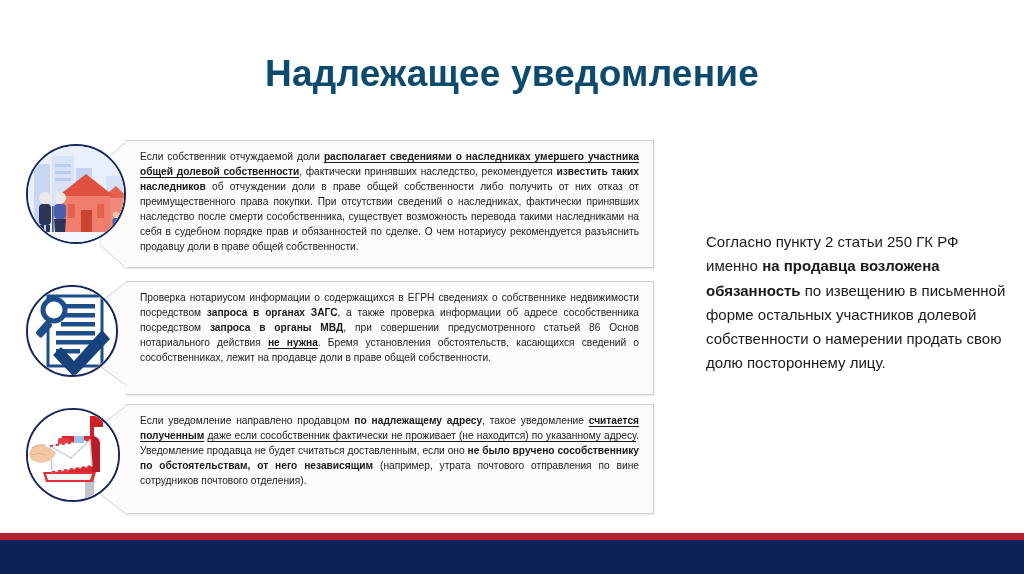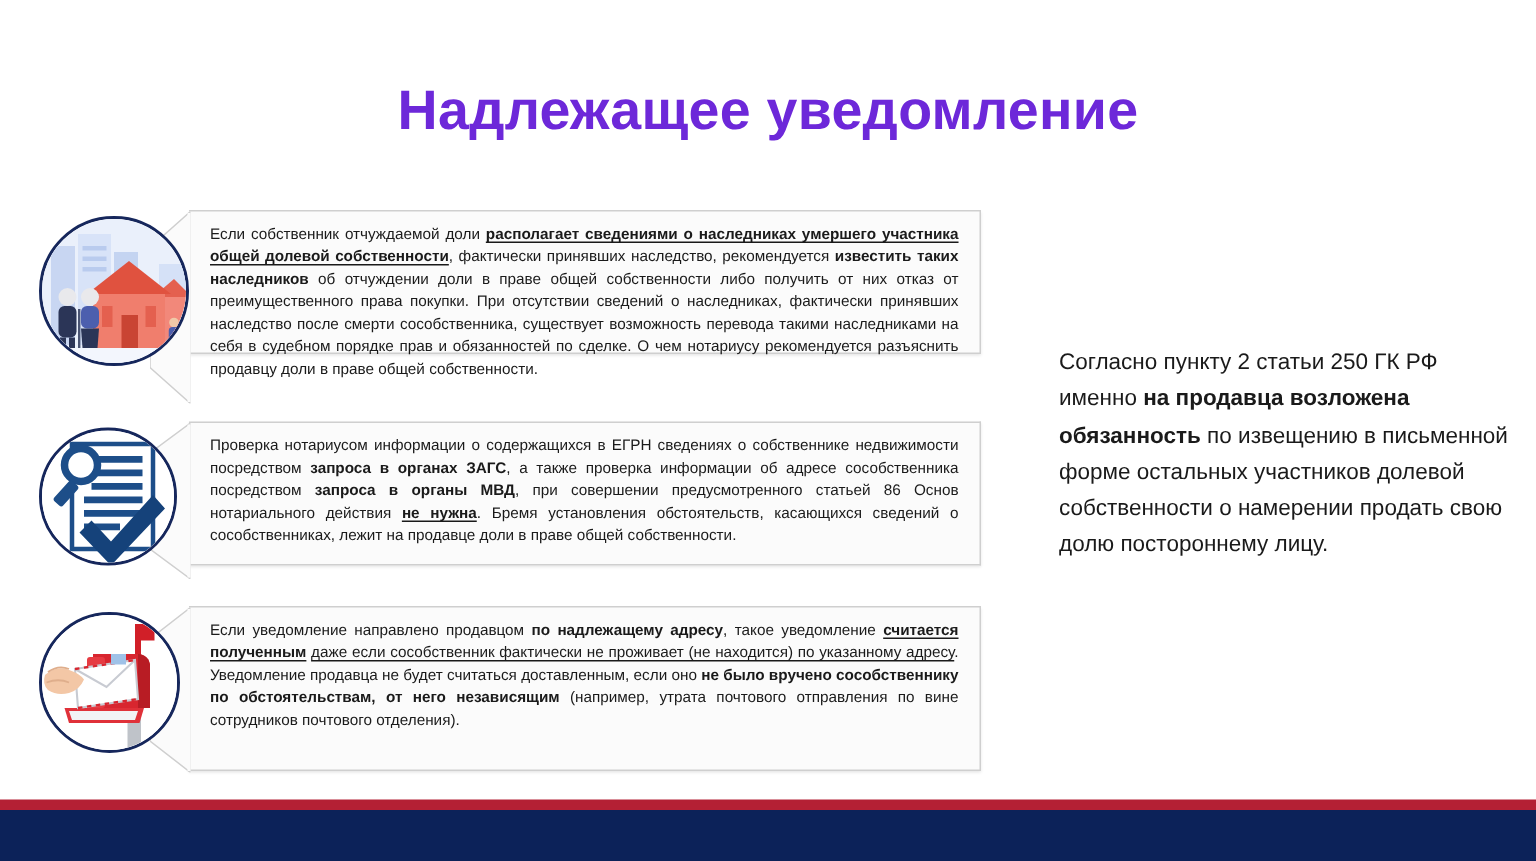--- a/index.html
+++ b/index.html
@@ -14,21 +14,21 @@
   }
 
   
   .slide-title {
     position: absolute;
     left: 0; top: 54px;
     width: 1024px;
     text-align: center;
     font-size: 37px;
     font-weight: 700;
-    color: #6d28d9;
+    color: #0c4a6e;
     letter-spacing: 0.2px;
     line-height: 1.1;
     white-space: nowrap;
   }
 
   
   .row { position: absolute; }
 
   .icon-circle {
     position: absolute;
@@ -120,21 +120,21 @@
       <path d="M26 73 L38 73 L37 86 L27 86 Z" fill="#2B3557"></path>
       <rect x="28" y="86" width="3.5" height="4" fill="#2B3557"></rect>
       <rect x="33" y="86" width="3.5" height="4" fill="#2B3557"></rect>
 
       <circle cx="88" cy="69" r="3.2" fill="#F0C9A8"></circle>
       <rect x="84.5" y="72" width="7" height="12" rx="2.5" fill="#4C5FAE"></rect>
       <rect x="0" y="86" width="100" height="14" fill="#F3F6FD"></rect>
     </svg>
   </div>
 
-  <div class="callout" style="left:126px; top:140px; width:528px; height:96px;">
+  <div class="callout" style="left:126px; top:140px; width:528px; height:128px;">
     <div class="callout-tail">
       <svg viewBox="0 0 27 128" width="27" height="128" preserveAspectRatio="none">
         <polygon points="27,0 0,24 0,104 27,128" fill="#fbfbfb" stroke="#cfcfcf" stroke-width="1"></polygon>
         <rect x="25" y="1" width="3" height="126" fill="#fbfbfb"></rect>
       </svg>
     </div>
     <div class="callout-text">Если собственник отчуждаемой доли <span class="bu">располагает сведениями о наследниках умершего участника общей долевой собственности</span>, фактически принявших наследство, рекомендуется <b>известить таких наследников</b> об отчуждении доли в праве общей собственности либо получить от них отказ от преимущественного права покупки. При отсутствии сведений о наследниках, фактически принявших наследство после смерти сособственника, существует возможность перевода такими наследниками на себя в судебном порядке прав и обязанностей по сделке. О чем нотариусу рекомендуется разъяснить продавцу доли в праве общей собственности.</div>
   </div>
 </div>
 
@@ -152,21 +152,21 @@
       <rect x="28" y="53" width="39" height="4.5" fill="#1D4E89"></rect>
       <rect x="28" y="62" width="24" height="4.5" fill="#1D4E89"></rect>
 
       <circle cx="26" cy="23" r="11" fill="#ffffff" stroke="#1D4E89" stroke-width="5"></circle>
       <rect x="12" y="33" width="8" height="18" rx="2" transform="rotate(42 16 42)" fill="#1D4E89"></rect>
 
       <path d="M33 60 L46 74 L74 43 L82 52 L46 90 L25 68 Z" fill="#15427A"></path>
     </svg>
   </div>
 
-  <div class="callout" style="left:126px; top:281px; width:528px; height:96px;">
+  <div class="callout" style="left:126px; top:281px; width:528px; height:114px;">
     <div class="callout-tail">
       <svg viewBox="0 0 27 104" width="27" height="104" preserveAspectRatio="none">
         <polygon points="27,0 0,20 0,84 27,104" fill="#fbfbfb" stroke="#cfcfcf" stroke-width="1"></polygon>
         <rect x="25" y="1" width="3" height="102" fill="#fbfbfb"></rect>
       </svg>
     </div>
     <div class="callout-text">Проверка нотариусом информации о содержащихся в ЕГРН сведениях о собственнике недвижимости посредством <b>запроса в органах ЗАГС</b>, а также проверка информации об адресе сособственника посредством <b>запроса в органы МВД</b>, при совершении предусмотренного статьей 86 Основ нотариального действия <span class="bu">не нужна</span>. Бремя установления обстоятельств, касающихся сведений о сособственниках, лежит на продавце доли в праве общей собственности.</div>
   </div>
 </div>
 

